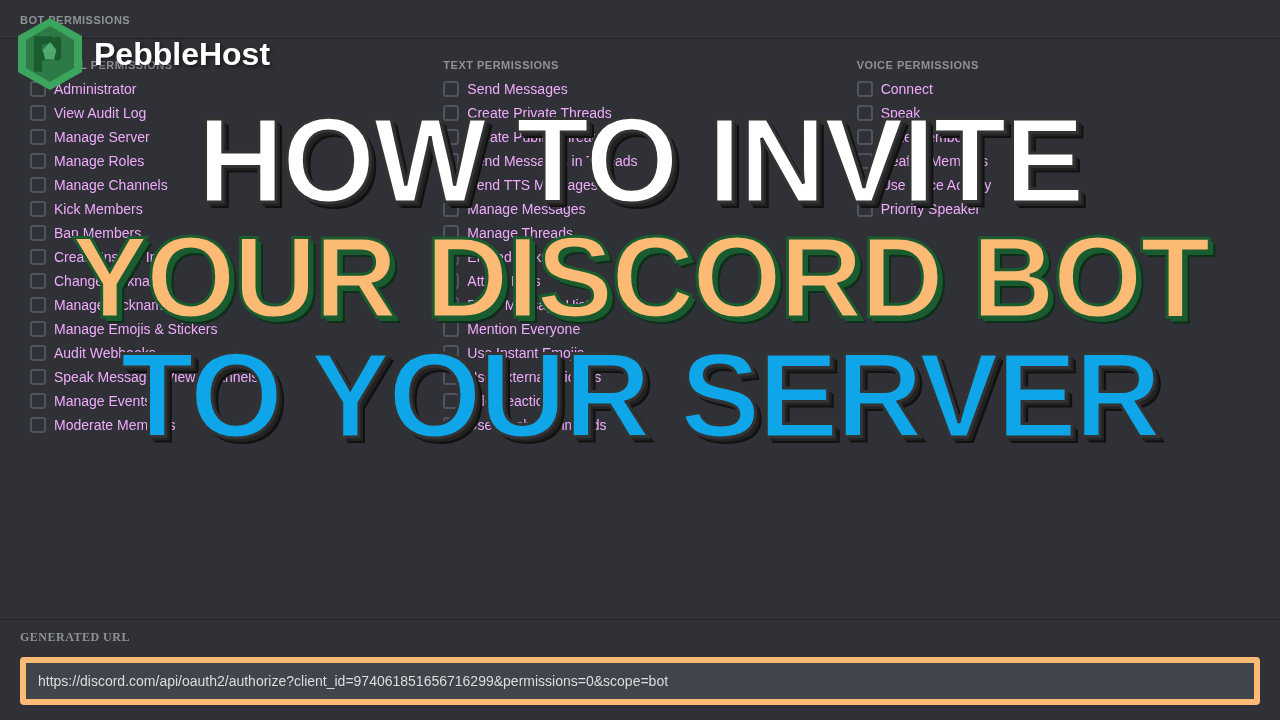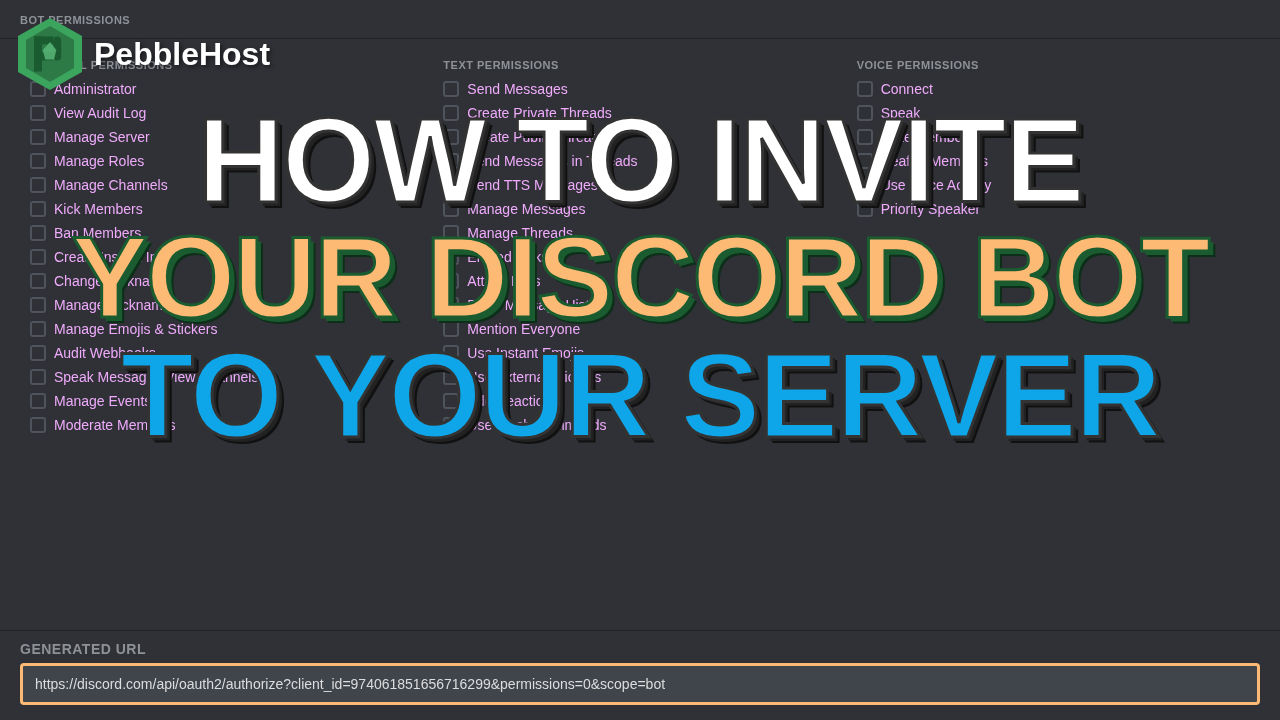--- a/index.html
+++ b/index.html
@@ -83,30 +83,31 @@
       bottom: 0;
       left: 0;
       width: 100%;
       background: #2f3136;
       padding: 10px 20px 15px;
       border-top: 1px solid #202225;
     }
 
     .url-label {
       color: #8e9297;
-      font-size: 14px;
+      font-size: 12px;
       font-weight: 700;
       text-transform: uppercase;
       letter-spacing: 0.5px;
-      margin-bottom: 6px;
+      margin-bottom: 12px;
+      font-family: Liberation Serif, serif;
     }
 
     .url-box {
       background: #40444b;
-      border: 3px solid #fdba74;
+      border: 6px solid #fdba74;
       border-radius: 4px;
       padding: 10px 12px;
       color: #dcddde;
       font-size: 14px;
       width: 100%;
     }
 
     
     .logo-overlay {
       position: absolute;

